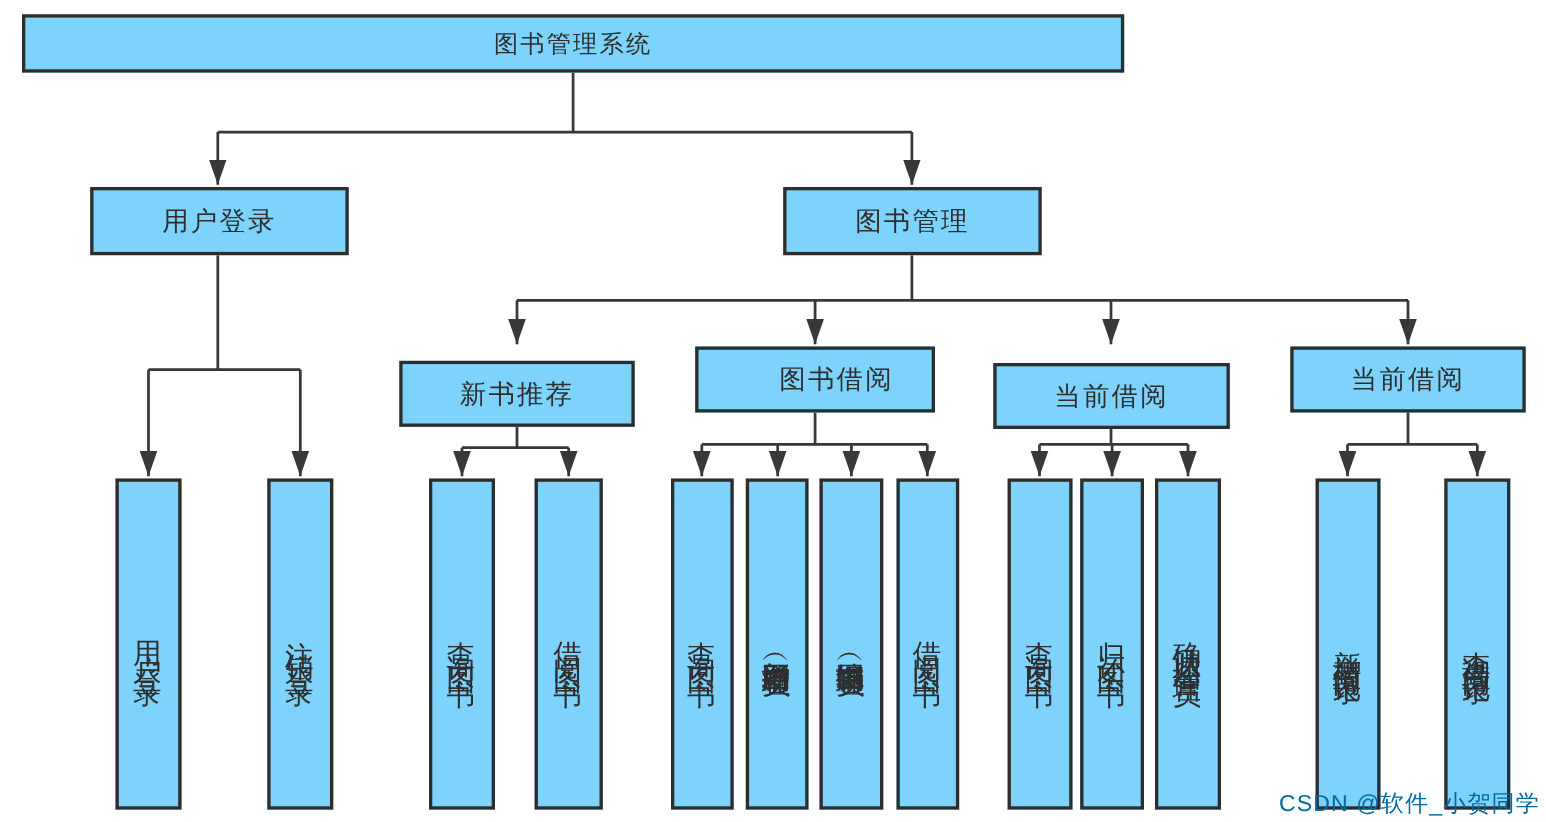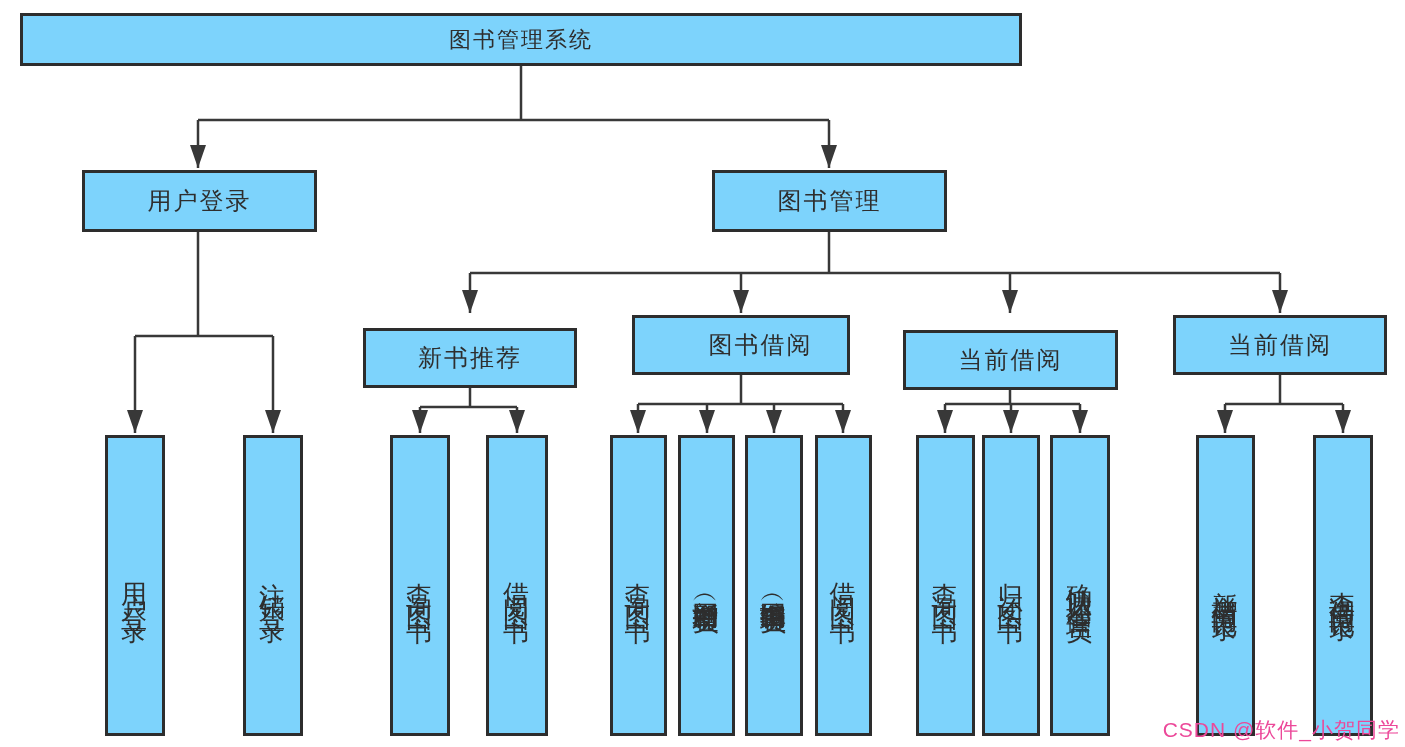--- a/index.html
+++ b/index.html
@@ -40,21 +40,21 @@
   .v-spread { letter-spacing: 12px; }
   .v-medium { letter-spacing: 5px; }
   .v-tight  { letter-spacing: 1px; }
   .watermark {
     position: absolute;
     right: 5px;
     bottom: 3px;
     z-index: 3;
     font-size: 21px;
     letter-spacing: 1px;
-    color: #ec4899;
+    color: #0369a1;
     white-space: nowrap;
   }
 </style>
 </head>
 <body>
 
 <div class="canvas">
 
   <svg class="connectors" width="1405" height="747" viewBox="0 0 1405 747">
     <defs>

